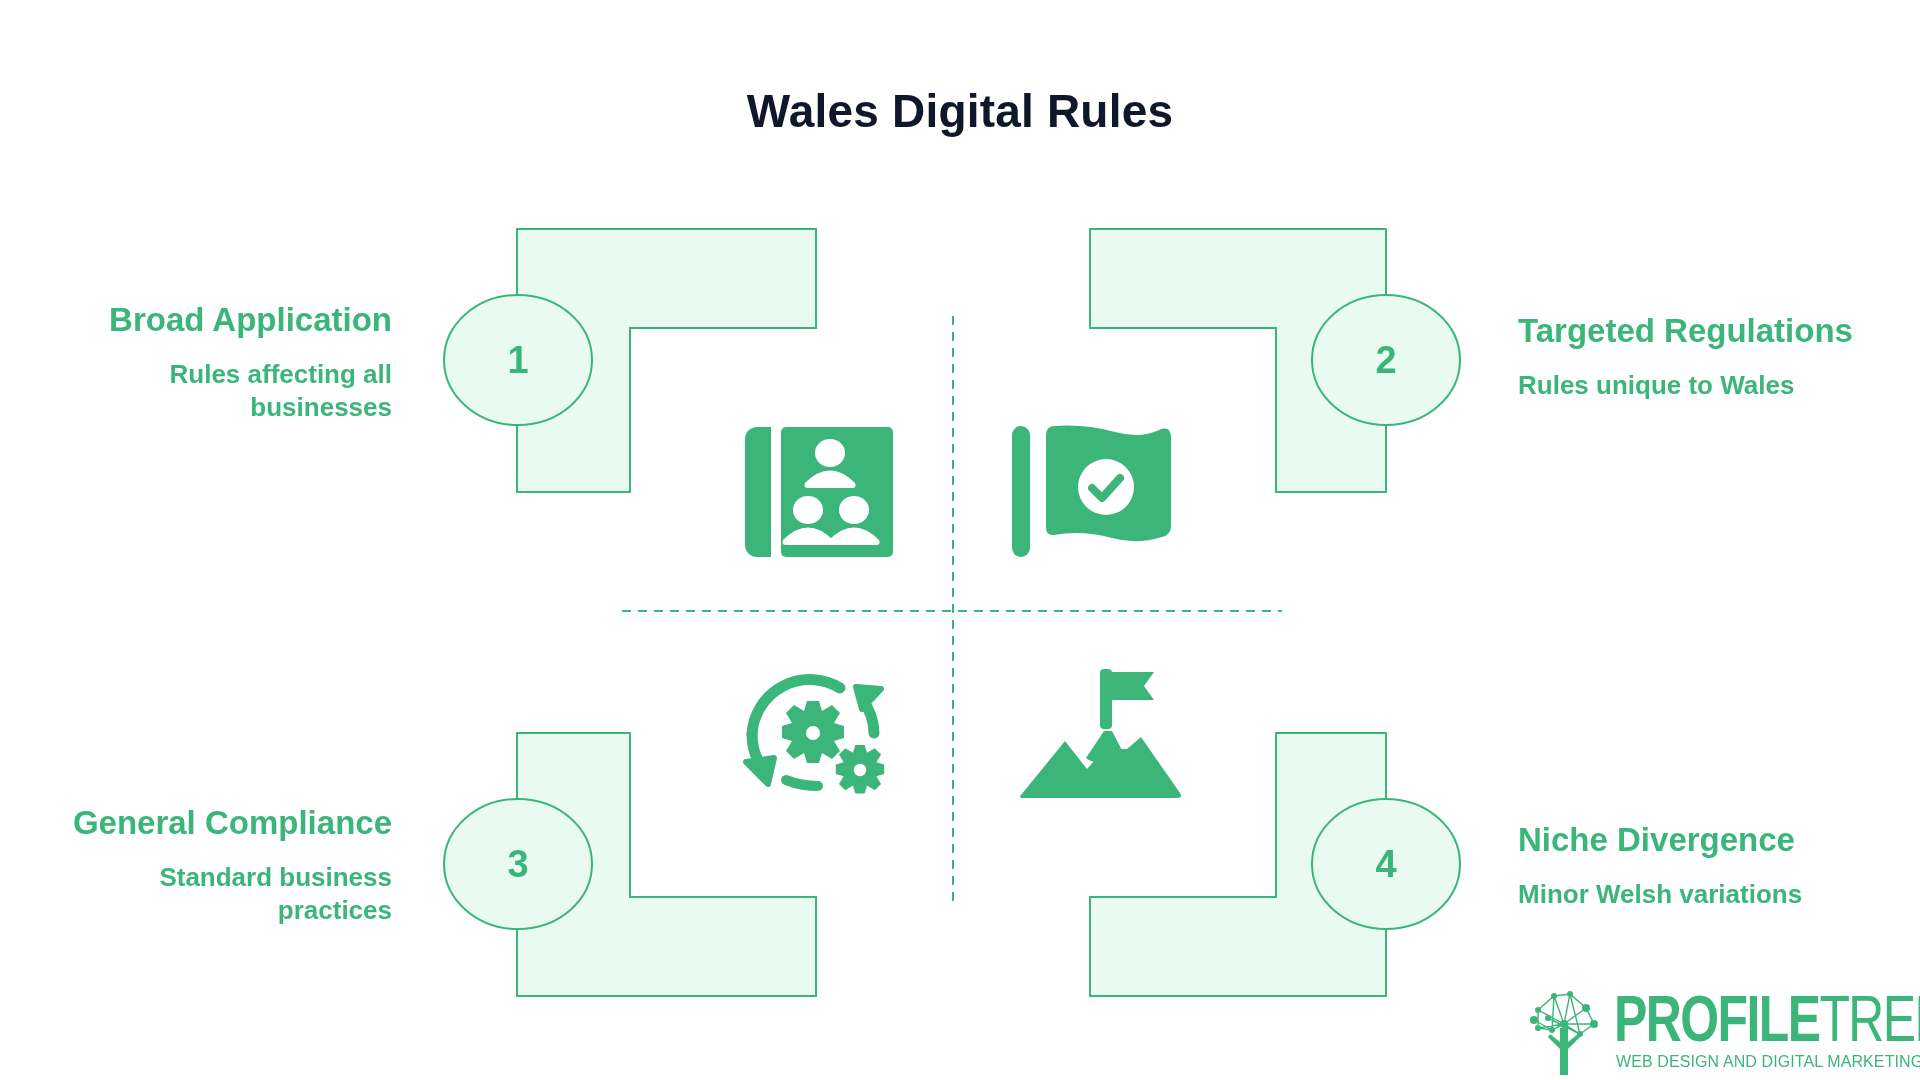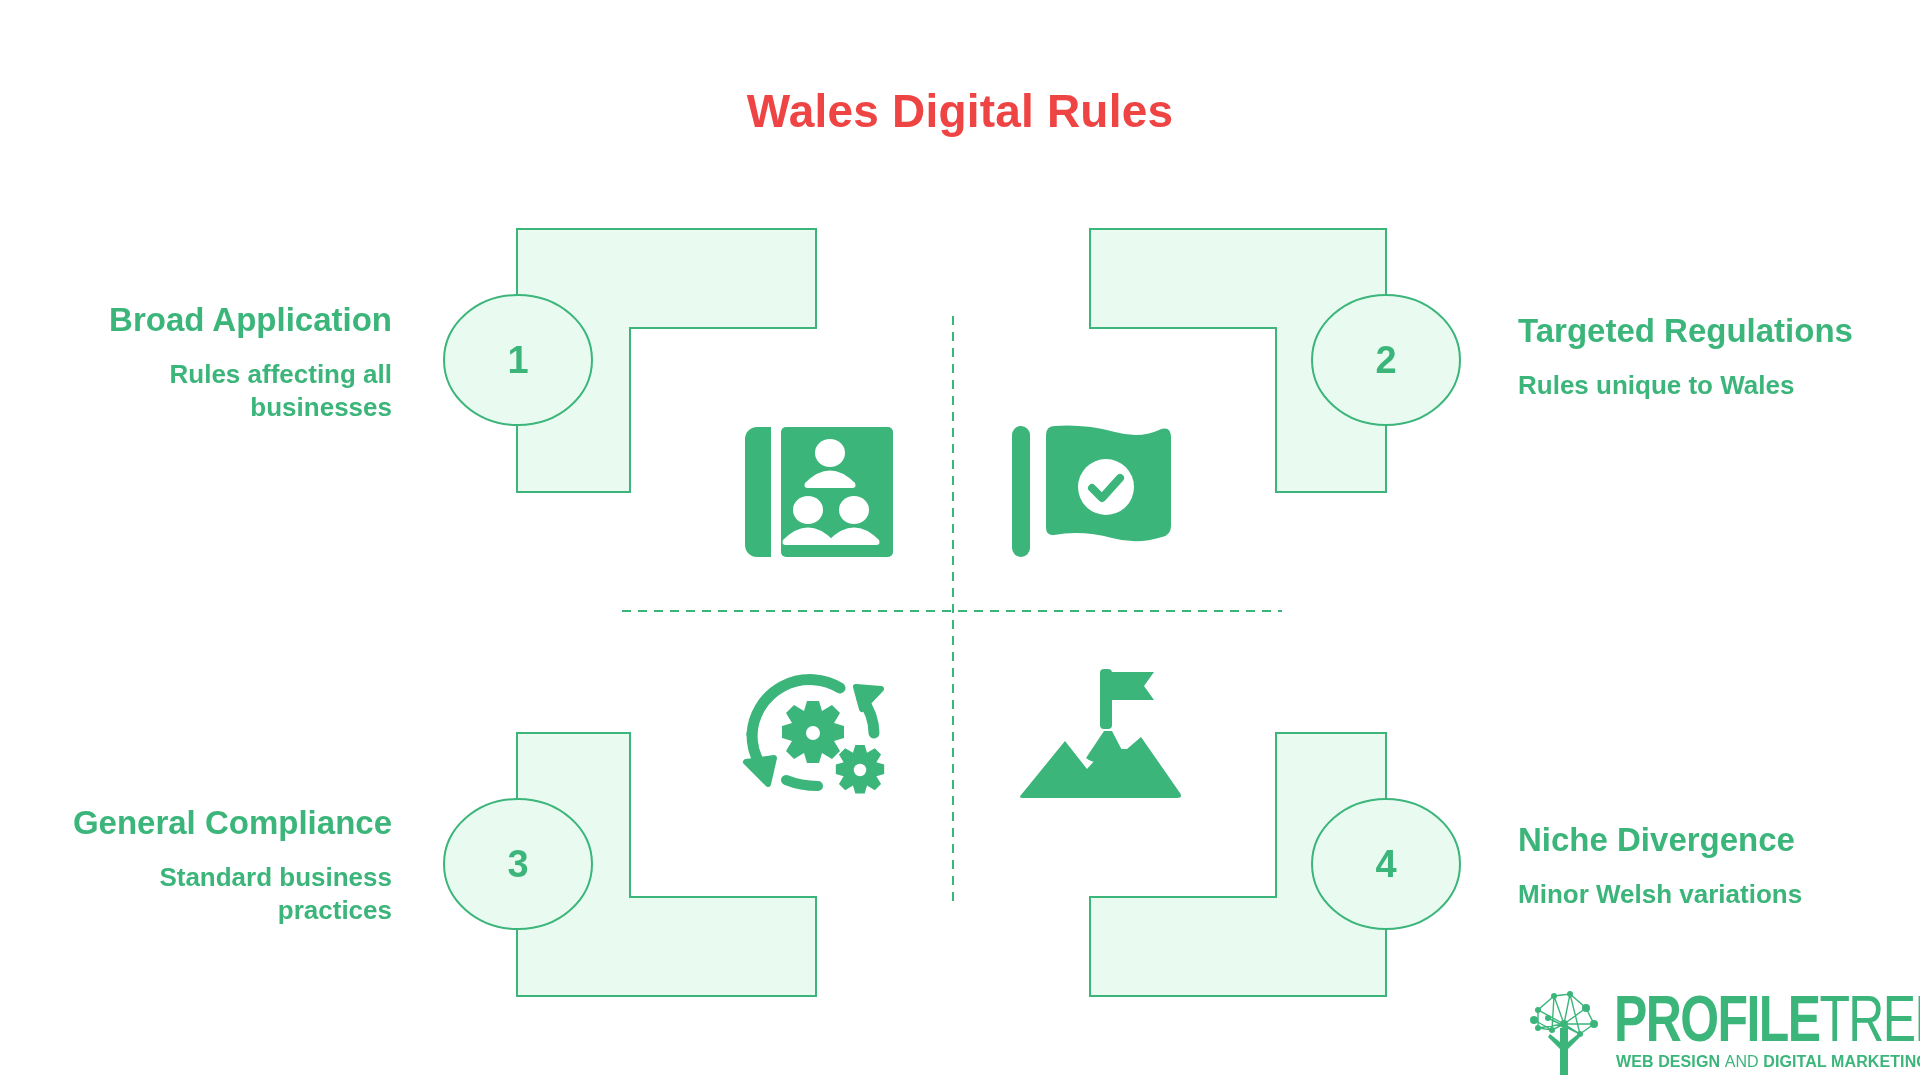--- a/index.html
+++ b/index.html
@@ -4,21 +4,21 @@
   <style>
     html, body { margin: 0; padding: 0; }
     body {
       width: 1920px; height: 1080px; position: relative; overflow: hidden;
       background: #ffffff;
       font-family: "Liberation Sans", "DejaVu Sans", sans-serif;
       color: #3bb57a;
     }
     .title {
       position: absolute; left: 0; top: 84px; width: 1920px;
-      text-align: center; font-size: 46px; font-weight: bold; color: #ef4444;
+      text-align: center; font-size: 46px; font-weight: bold; color: #0f172a;
       letter-spacing: 0.2px;
     }
     svg.canvas { position: absolute; left: 0; top: 0; }
     .label-block { position: absolute; width: 420px; }
     .label-block.left { text-align: right; }
     .label-block.right { text-align: left; }
     .heading { font-size: 33px; font-weight: bold; color: #3bb57a; line-height: 40px; }
     .desc { font-size: 26px; font-weight: bold; color: #3bb57a; line-height: 33px; margin-top: 18px; }
     .num {
       position: absolute; width: 148px; height: 130px; text-align: center;
@@ -31,21 +31,21 @@
       position: absolute; left: 90px; top: 0px; font-size: 64px; line-height: 70px;
       font-weight: bold; color: #3bb57a; letter-spacing: -2px;
       font-family: "Liberation Sans", sans-serif; transform: scaleX(0.78); transform-origin: left top;
       white-space: nowrap;
     }
     .logo .word .light { font-weight: normal; }
     .logo .tag {
       position: absolute; left: 92px; top: 68px; font-size: 16px; line-height: 20px;
       color: #3bb57a; white-space: nowrap; letter-spacing: 0.1px;
     }
-    .logo .tag b { font-weight: bold; }
+    .logo .tag b { font-weight: normal; }
   </style>
 </head>
 <body>
 
 <div class="title">Wales Digital Rules</div>
 
 <svg class="canvas" width="1920" height="1080" viewBox="0 0 1920 1080">
 
   <line x1="953" y1="316" x2="953" y2="905" stroke="#3bb57a" stroke-width="2" stroke-dasharray="9,7"></line>
   <line x1="622" y1="611" x2="1282" y2="611" stroke="#3bb57a" stroke-width="2" stroke-dasharray="9,7"></line>

